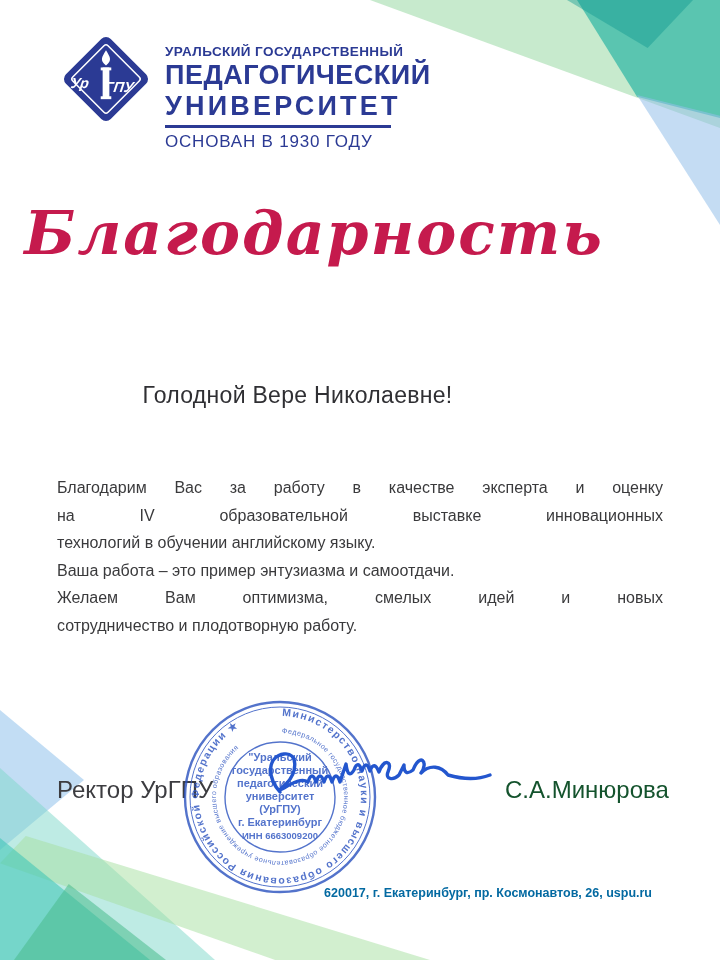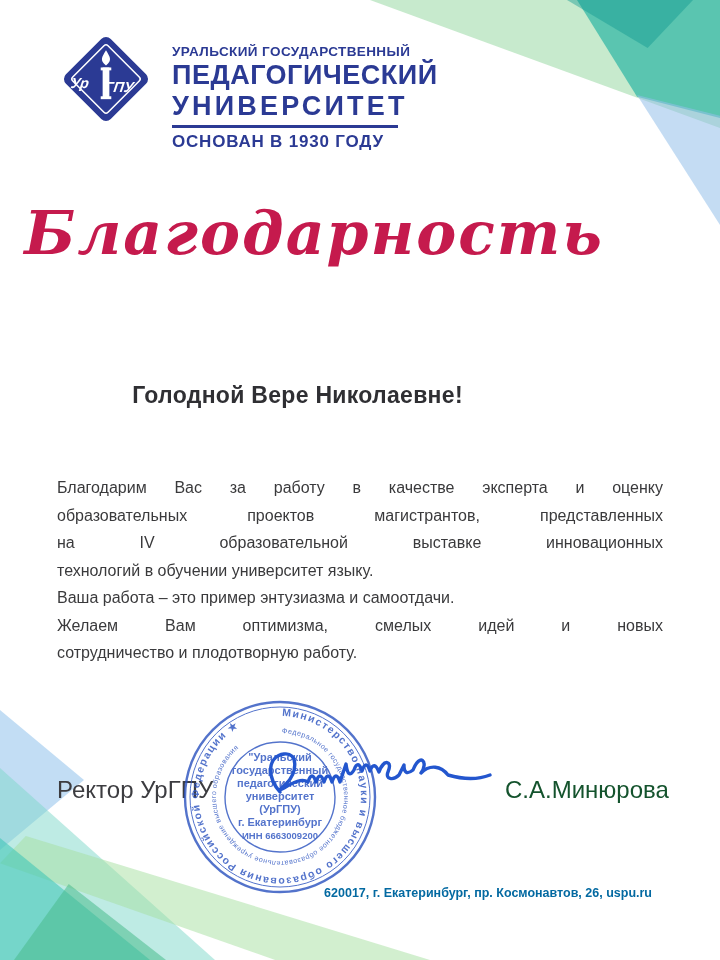--- a/index.html
+++ b/index.html
@@ -23,33 +23,33 @@
   .dec-bl-aqua{left:0;top:768px;width:215px;height:192px;background:rgba(125,216,202,.5);
     clip-path:polygon(0 0,100% 100%,0 100%);}
   .dec-bl-band{left:0;top:836px;width:430px;height:124px;background:rgba(165,224,160,.5);
     clip-path:polygon(6% 0,100% 100%,64% 100%,0 22%);}
   .dec-bl-teal{left:0;top:838px;width:150px;height:122px;background:rgba(64,198,182,.58);
     clip-path:polygon(0 0,100% 100%,0 100%);}
   .dec-bl-peak{left:14px;top:884px;width:152px;height:76px;background:rgba(73,188,141,.55);
     clip-path:polygon(36% 0,100% 100%,0 100%);}
   
   .logo-svg{left:58px;top:31px;width:96px;height:96px;z-index:2;}
-  .uni-block{left:165px;top:44px;width:260px;z-index:2;color:#2B3A94;margin-left:7px;}
+  .uni-block{left:165px;top:44px;width:260px;z-index:2;color:#2B3A94;}
   .uni-l1{font-size:13.5px;font-weight:bold;letter-spacing:.4px;white-space:nowrap;}
   .uni-l2{font-size:27px;font-weight:bold;letter-spacing:.5px;margin-top:1px;white-space:nowrap;}
   .uni-l3{font-size:27px;font-weight:bold;letter-spacing:3.2px;margin-top:0;white-space:nowrap;}
   .uni-rule{width:226px;height:2.5px;background:#2B3A94;margin-top:3px;}
-  .uni-l4{font-size:17px;font-weight:bold;letter-spacing:.8px;margin-top:4px;white-space:nowrap;}
+  .uni-l4{font-size:17px;font-weight:normal;letter-spacing:.8px;margin-top:4px;white-space:nowrap;}
   
   .cert-title{left:0;top:198px;width:628px;text-align:center;z-index:2;
     font-family:"DejaVu Serif",serif;font-style:italic;font-weight:bold;
     font-size:60px;color:#C51A4D;letter-spacing:2px;}
   
   .recipient{left:0;top:382px;width:595px;text-align:center;z-index:2;
-    font-size:23px;font-weight:700;color:#2F2F33;letter-spacing:.3px;}
+    font-size:23px;font-weight:400;color:#2F2F33;letter-spacing:.3px;}
   
   .body-text{left:57px;top:474px;width:606px;z-index:2;color:#3A3A3C;font-size:16px;}
   .line{line-height:27.5px;white-space:normal;}
   .just{text-align:justify;text-align-last:justify;}
   .norm{text-align:left;}
   
   .rector{left:57px;top:776px;font-size:24px;color:#3C3C40;z-index:1;white-space:nowrap;}
   .rector-name{left:505px;top:776px;font-size:24px;color:#14532d;z-index:1;white-space:nowrap;}
   .stamp-svg{left:180px;top:697px;width:200px;height:200px;z-index:2;opacity:.82;}
   .sig-svg{left:260px;top:744px;width:248px;height:66px;z-index:3;}
@@ -89,23 +89,22 @@
     <div class="uni-rule"></div>
     <div class="uni-l4">ОСНОВАН В 1930 ГОДУ</div>
   </div>
 
   <div class="abs cert-title">Благодарность</div>
 
   <div class="abs recipient">Голодной Вере Николаевне!</div>
 
   <div class="abs body-text">
     <div class="line just">Благодарим Вас за работу в качестве эксперта и оценку</div>
-    <div class="line just">образовательных проектов магистрантов, представленных</div>
     <div class="line just">на IV образовательной выставке инновационных</div>
-    <div class="line norm">технологий в обучении университет языку.</div>
+    <div class="line norm">технологий в обучении английскому языку.</div>
     <div class="line norm">Ваша работа – это пример энтузиазма и самоотдачи.</div>
     <div class="line just">Желаем Вам оптимизма, смелых идей и новых</div>
     <div class="line norm">сотрудничество и плодотворную работу.</div>
   </div>
 
   <div class="abs rector">Ректор УрГПУ</div>
   <div class="abs rector-name">С.А.Минюрова</div>
 
   <svg class="abs stamp-svg" viewBox="0 0 200 200">
     <g fill="none" stroke="#2E55C0">

